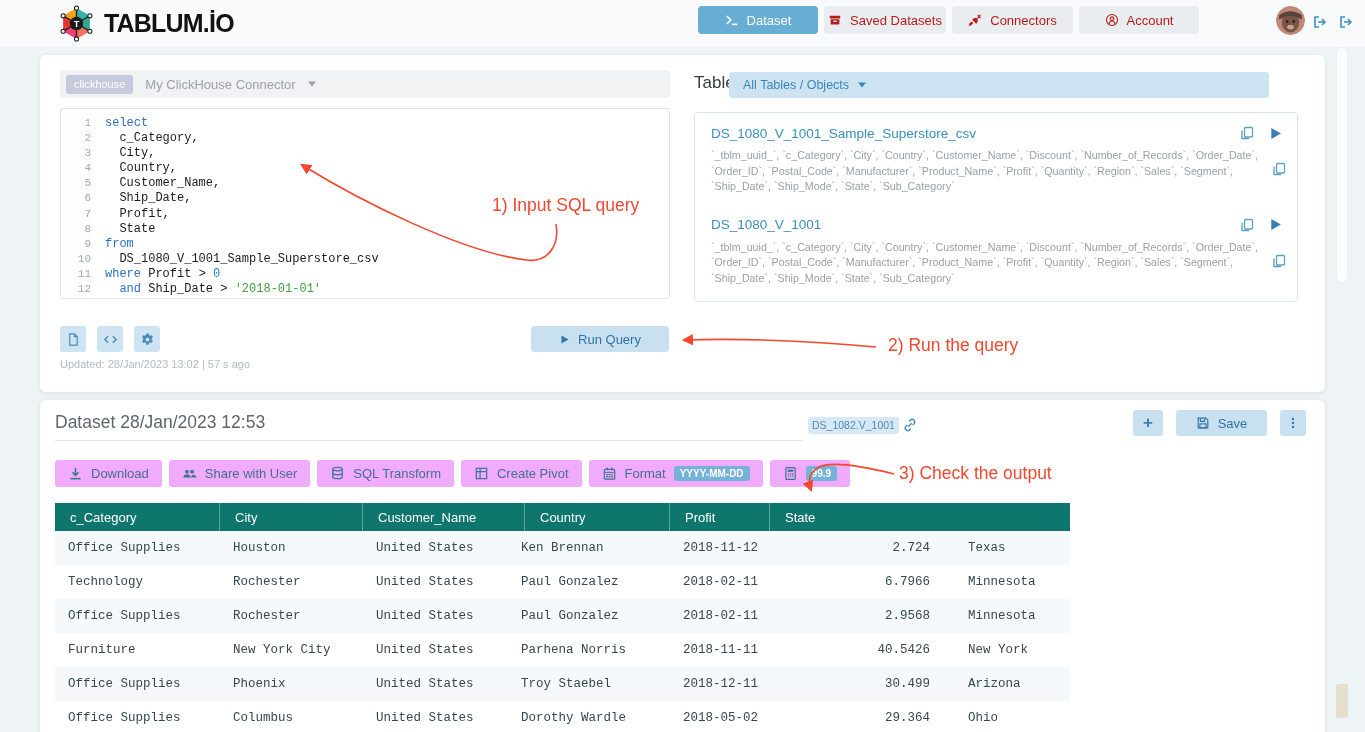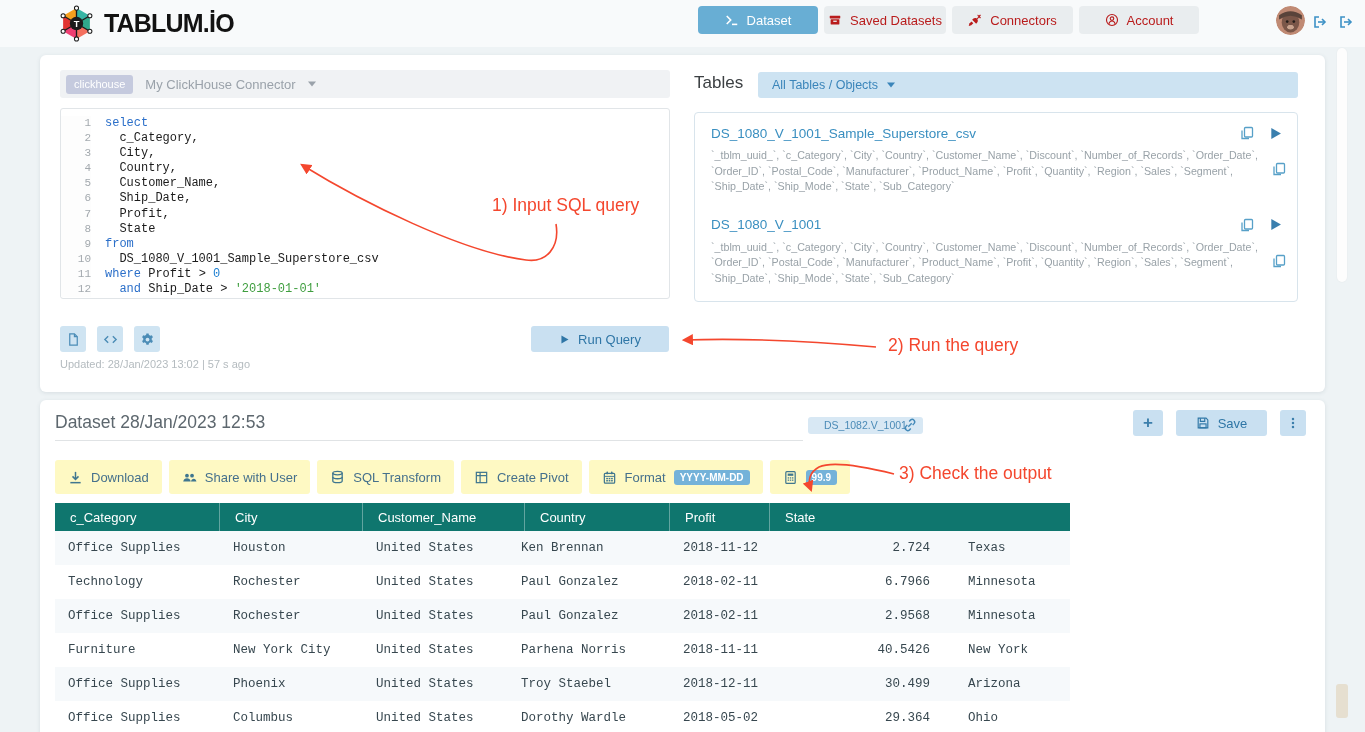--- a/index.html
+++ b/index.html
@@ -51,47 +51,47 @@
   .sq-btn { width:26px; height:26px; border:none; border-radius:3px; background:#cfe4f2; color:#4b8cb6;
     display:inline-flex; align-items:center; justify-content:center; font-size:15px; cursor:pointer; }
   .run-btn { position:absolute; left:491px; top:271px; width:138px; height:26px; border:none; border-radius:3px;
     background:#c9e0f1; color:#2f76a6; font-family:inherit; font-size:13px; display:inline-flex; align-items:center;
     justify-content:center; gap:8px; cursor:pointer; }
   .run-btn .icon { font-size:11px; }
   .updated { position:absolute; left:20px; top:303px; font-size:11px; color:#b4bbbf; }
 
   
   .tables-heading { position:absolute; left:654px; top:18px; font-size:17px; color:#3c4043; }
-  .tables-filter { position:absolute; left:718px; top:17px; width:540px; height:26px; background:#cde3f2;
+  .tables-filter { position:absolute; left:689px; top:17px; width:540px; height:26px; background:#cde3f2;
     border-radius:3px; display:flex; align-items:center; gap:9px; padding:0 14px; color:#3a85ba; font-size:12.5px; cursor:pointer; }
   .tables-filter .caret { color:#3a85ba; }
   .tables-box { position:absolute; left:654px; top:57px; width:604px; height:190px; border:1px solid #d8e4ec; border-radius:4px; background:#fff; padding-top:2px; }
   .table-entry + .table-entry { margin-top:12px; }
   .te-top { display:flex; justify-content:space-between; align-items:center; padding:10px 14px 0 16px; }
   .te-link { font-size:13.5px; color:#3a8fc0; text-decoration:none; font-weight:500; cursor:pointer; }
   .te-actions { display:flex; gap:13px; align-items:center; }
   .te-actions .icon, .te-copy2 .icon { font-size:16px; color:#57a0c8; cursor:pointer; }
   .te-actions .play { color:#3a7fae; font-size:15px; }
   .te-cols-row { display:flex; gap:10px; padding:7px 10px 0 16px; align-items:center; }
   .te-cols { flex:1; font-size:10.7px; line-height:15.6px; color:#99a2a8; }
 
   
   .ds-title { position:absolute; left:15px; top:12px; font-size:17.5px; color:#5d676e; }
   .ds-underline { position:absolute; left:15px; top:40px; width:748px; height:1px; background:#e0e3e5; }
   .ds-badge { position:absolute; left:768px; top:17px; background:#d8e8f4; color:#4b8bb7; font-size:10.5px;
-    line-height:17px; padding:0 16px; border-radius:3px; }
+    line-height:17px; padding:0 4px; border-radius:3px; }
   .ds-link-icon { position:absolute; left:862px; top:17px; font-size:16px; color:#4389b8; cursor:pointer; }
   .hdr-btn { position:absolute; top:10px; height:26px; border:none; border-radius:3px; background:#c9e0f1;
     color:#2f76a6; font-family:inherit; font-size:13px; display:inline-flex; align-items:center; justify-content:center;
     gap:8px; cursor:pointer; }
   .btn-plus { left:1093px; width:30px; font-size:17px; font-weight:bold; color:#3c7fac; }
   .btn-save { left:1136px; width:91px; } .btn-save .icon { font-size:14px; }
   .btn-kebab { left:1240px; width:26px; } .btn-kebab .icon { font-size:14px; color:#3c7fac; }
   .toolbar { position:absolute; left:15px; top:60px; display:flex; gap:7px; }
-  .tb-btn { height:34px; border:none; border-radius:3px; background:#fef9c3; color:#45708c; font-family:inherit;
+  .tb-btn { height:27px; border:none; border-radius:3px; background:#f0abfc; color:#45708c; font-family:inherit;
     font-size:13px; display:inline-flex; align-items:center; gap:8px; padding:0 13px; cursor:pointer; }
   .tb-btn .icon { font-size:15px; color:#3f768f; }
   .tb-badge { background:#74b2d9; color:#fff; font-size:10px; font-weight:bold; padding:2px 6px; border-radius:3px; }
 
   
   .grid { position:absolute; left:15px; top:103px; width:1015px; }
   .grid-header { display:flex; height:28px; background:#0f766e; }
   .gh-cell { display:flex; align-items:center; padding-left:15px; font-size:13px; color:#fff;
     border-right:1px solid rgba(255,255,255,.35); cursor:pointer; white-space:nowrap; overflow:hidden; }
   .gh-cell:last-child { border-right:none; }

